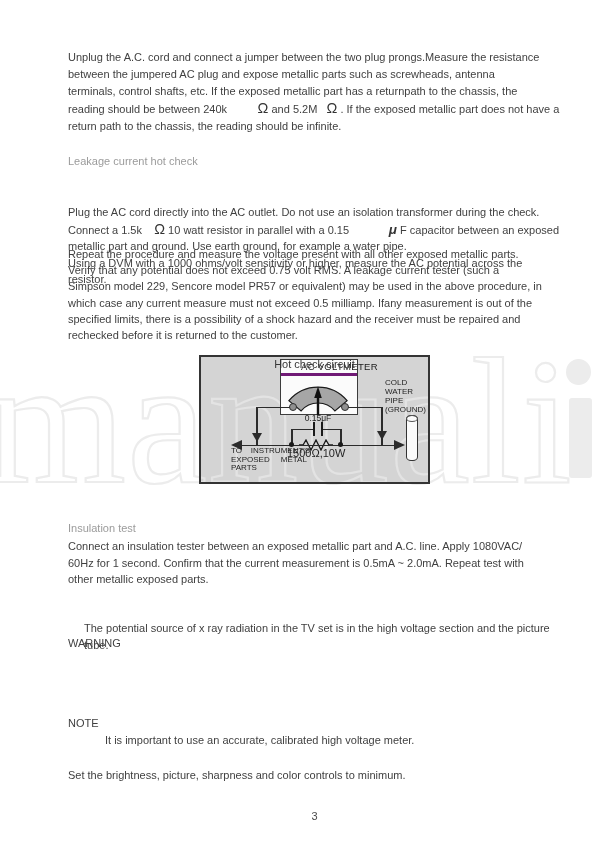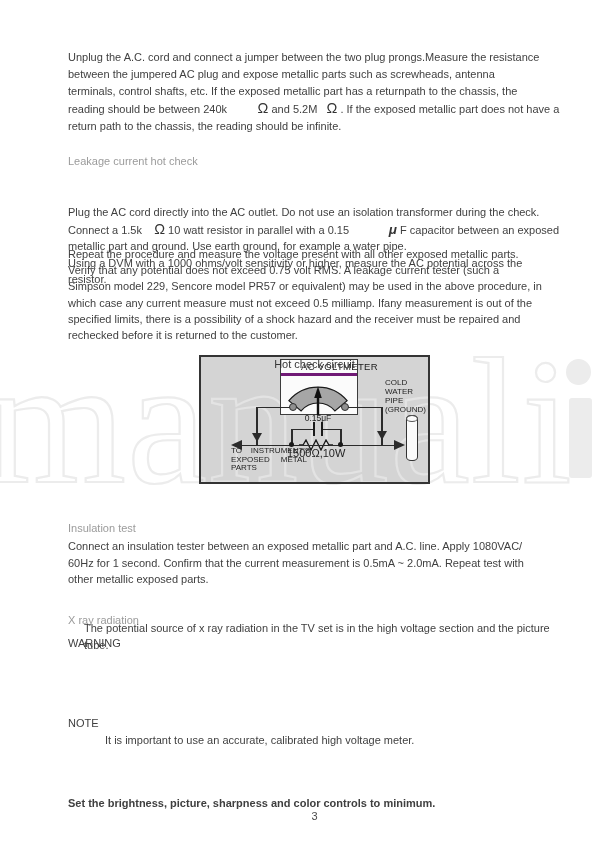--- a/index.html
+++ b/index.html
@@ -151,28 +151,27 @@
       <div class="pipe-top"></div>
     </div>
   </div>
 
   <div class="txt heading" style="top:520px;">Insulation test</div>
 
   <div class="txt lh16" style="top:538px;">Connect an insulation tester between an exposed metallic part and A.C. line. Apply 1080VAC/
 60Hz for 1 second. Confirm that the current measurement is 0.5mA ~ 2.0mA. Repeat test with
 other metallic exposed parts.</div>
 
-  <div class="txt heading" style="top:612px;">X ray radiation</div>
 
   <div class="txt" style="top:635px;">WARNING</div>
 
   <div class="txt" style="top:620px;margin-left:16px;">The potential source of x ray radiation in the TV set is in the high voltage section and the picture
 tube.</div>
 
   <div class="txt" style="top:715px;">NOTE</div>
 
   <div class="txt" style="top:732px;margin-left:37px;">It is important to use an accurate, calibrated high voltage meter.</div>
 
-  <div class="txt" style="top:795px;font-weight:bold;">Set the brightness, picture, sharpness and color controls to minimum.</div>
+  <div class="txt" style="top:767px;">Set the brightness, picture, sharpness and color controls to minimum.</div>
 
   <div class="footer">3</div>
 
 </div>
 
 </body></html>

